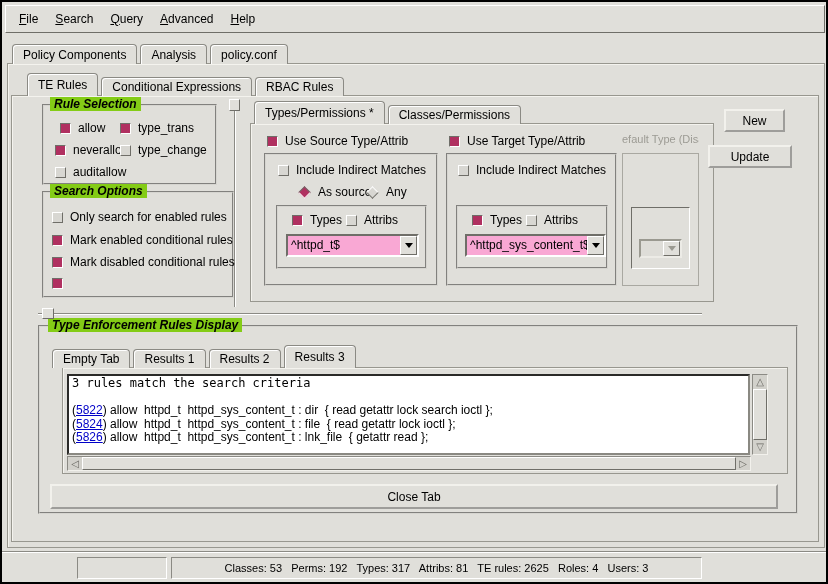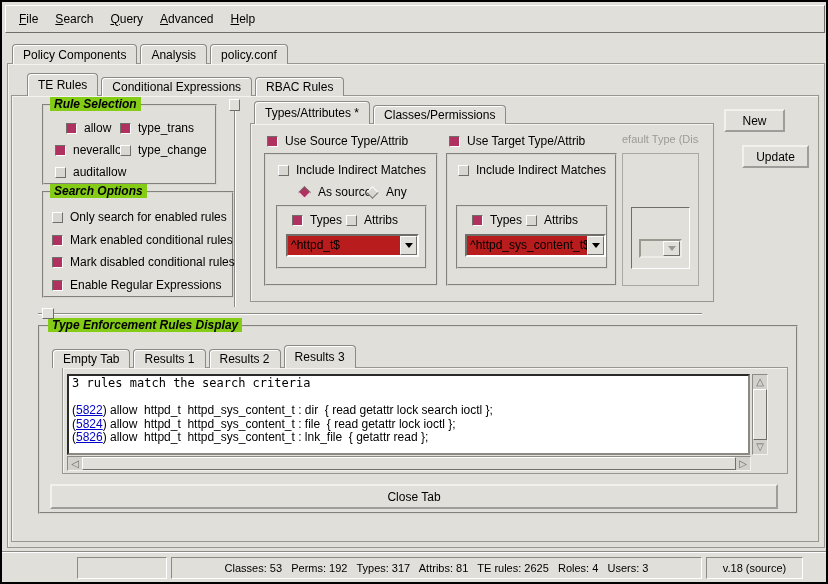--- a/index.html
+++ b/index.html
@@ -41,21 +41,21 @@
          border:1px solid; border-color:#fff #6f6e68 #6f6e68 #fff; }
   .ind.on { background:#b03060; border-color:#6f6e68 #fff #fff #6f6e68; }
   .rad { width:9px; height:9px; flex:0 0 9px; background:#d8d7d2; transform:rotate(45deg);
          border:1px solid; border-color:#fff #6f6e68 #6f6e68 #fff; margin:0 2px; }
   .rad.on { background:#b03060; border-color:#6f6e68 #fff #fff #6f6e68; }
   .cb-label { font-size:12px; }
 
   
   .combo { position:absolute; display:flex; background:#fff;
            border:2px solid; border-color:#6f6e68 #fff #fff #6f6e68; }
-  .combo-text { flex:1; padding:2px 3px; font-size:12px; overflow:hidden; white-space:nowrap; background:#b91c1c; }
+  .combo-text { flex:1; padding:2px 3px; font-size:12px; overflow:hidden; white-space:nowrap; background:#f9a8d4; }
   .combo-btn { width:17px; background:#e0dfda; border:1px solid;
                border-color:#fff #6f6e68 #6f6e68 #fff;
                display:flex; align-items:center; justify-content:center; }
   .tri-down { width:0; height:0; border-left:4px solid transparent; border-right:4px solid transparent;
               border-top:5px solid #000; }
   .combo.disabled { border-color:#9a9990 #ecebe6 #ecebe6 #9a9990; }
   .combo.disabled .combo-text { background:#deddd8; }
   .combo.disabled .tri-down { border-top-color:#9a9990; }
 
   .btn { background:#e0dfda; border:2px outset #f2f1ec; font-size:12px;
@@ -120,21 +120,21 @@
       </div>
     <div class="tab">
         <span>RBAC Rules</span>
       </div>
   </div>
   <div class="abs frameline" style="left:9px; top:93px; width:808px; height:447px; z-index:2;"></div>
 
   <div class="abs groupbox" style="left:40px; top:102px; width:175px; height:81px; z-index:3;"></div>
   <div class="grouplabel" style="left:48px; top:95px;">Rule Selection</div>
 
-  <div class="cb" style="left:64px; top:119px; z-index:4;">
+  <div class="cb" style="left:58px; top:119px; z-index:4;">
     <span class="ind on"></span>
     <span class="cb-label">allow</span>
   </div>
   <div class="cb" style="left:118px; top:119px; z-index:4;">
     <span class="ind on"></span>
     <span class="cb-label">type_trans</span>
   </div>
   <div class="cb" style="left:53px; top:141px; z-index:4;">
     <span class="ind on"></span>
     <span class="cb-label">neverallow</span>
@@ -158,29 +158,28 @@
   <div class="cb" style="left:50px; top:231px; z-index:4;">
     <span class="ind on"></span>
     <span class="cb-label">Mark enabled conditional rules</span>
   </div>
   <div class="cb" style="left:50px; top:253px; z-index:4;">
     <span class="ind on"></span>
     <span class="cb-label">Mark disabled conditional rules</span>
   </div>
   <div class="cb" style="left:50px; top:276px; z-index:4;">
     <span class="ind on"></span>
-    <span class="cb-label">Enable Regular Expressions</span>
   </div>
 
   <div class="abs sash-v" style="left:232px; top:100px; height:205px; z-index:3;"></div>
   <div class="abs sash-handle" style="left:227px; top:97px; width:11px; height:12px; z-index:4;"></div>
 
   <div class="abs tabrow small" style="left:252px; top:100px; height:22px; z-index:4;">
     <div class="tab active">
-        <span>Types/Attributes *</span>
+        <span>Types/Permissions *</span>
       </div>
     <div class="tab">
         <span>Classes/Permissions</span>
       </div>
   </div>
   <div class="abs frameline" style="left:248px; top:121px; width:464px; height:179px; z-index:3;"></div>
 
   <div class="cb" style="left:265px; top:132px; z-index:5;">
     <span class="ind on"></span>
     <span class="cb-label">Use Source Type/Attrib</span>
@@ -245,21 +244,21 @@
   <div class="combo disabled" style="left:637px; top:237px; width:43px; height:19px; z-index:6;">
     <span class="combo-text"></span>
     <span class="combo-btn">
         <span class="tri-down"></span>
       </span>
   </div>
 
   <div class="btn abs" style="left:722px; top:107px; width:61px; height:23px; z-index:4;">
       <span>New</span>
     </div>
-  <div class="btn abs" style="left:740px; top:143px; width:67px; height:23px; z-index:4;">
+  <div class="btn abs" style="left:706px; top:143px; width:84px; height:23px; z-index:4;">
       <span>Update</span>
     </div>
 
   <div class="abs sash-h" style="left:36px; top:311px; width:664px; z-index:3;"></div>
   <div class="abs sash-handle" style="left:40px; top:306px; width:12px; height:11px; z-index:4;"></div>
 
   <div class="abs groupbox" style="left:36px; top:323px; width:760px; height:189px; z-index:3;"></div>
   <div class="grouplabel" style="left:46px; top:316px;">Type Enforcement Rules Display</div>
 
   <div class="abs tabrow small" style="left:50px; top:342px; height:24px; z-index:5;">
@@ -298,15 +297,14 @@
     <span class="sarrow">▷</span>
   </div>
 
   <div class="btn abs" style="left:48px; top:482px; width:728px; height:25px; z-index:4;">
       <span>Close Tab</span>
     </div>
 
   <div class="abs" style="left:0px; top:549px; width:824px; height:31px; border-top:1px solid #8b8a84; box-shadow:inset 0 1px 0 #fff; z-index:2;"></div>
   <div class="statuspanel abs" style="left:75px; top:555px; width:90px; height:22px; z-index:3;"></div>
   <div class="statuspanel abs" style="left:169px; top:555px; width:531px; height:22px; z-index:3;"><span>Classes: 53   Perms: 192   Types: 317   Attribs: 81   TE rules: 2625   Roles: 4   Users: 3</span></div>
-  <div class="statuspanel abs" style="left:704px; top:555px; width:97px; height:22px; z-index:3;"><span>v.18 (source)</span></div>
 
 </div>
 
 </body></html>

